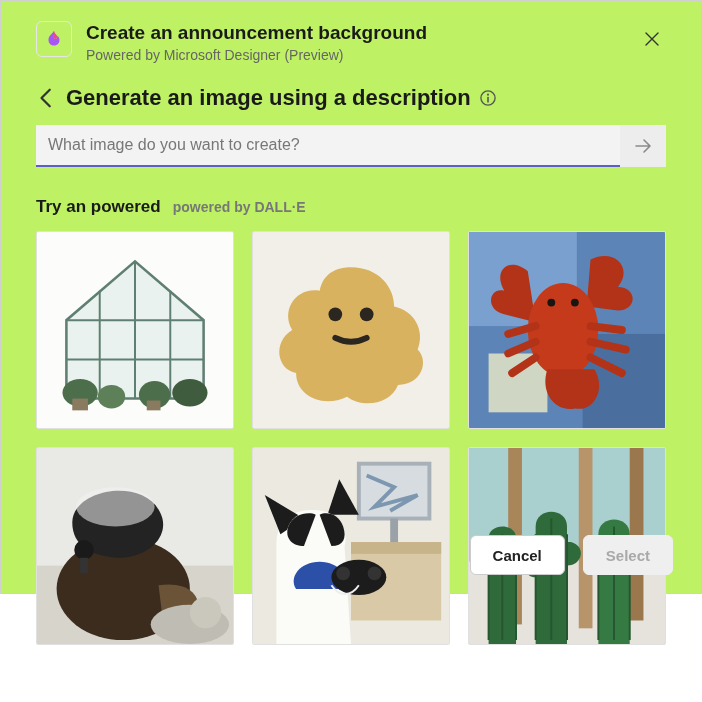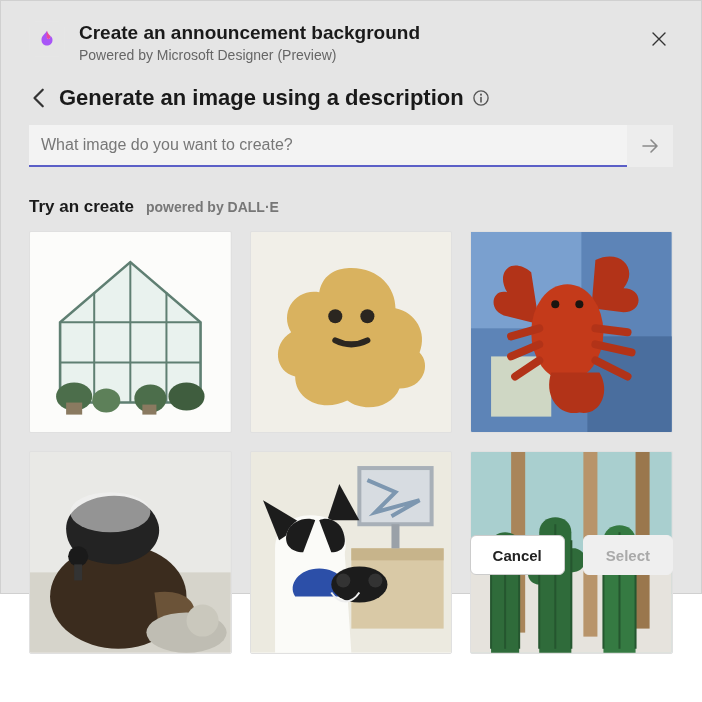--- a/index.html
+++ b/index.html
@@ -7,23 +7,23 @@
     font-family: "Segoe UI", -apple-system, BlinkMacSystemFont, sans-serif;
     background: #fff;
     width: 702px;
     height: 702px;
     overflow: hidden;
   }
   .dialog {
     width: 702px;
     height: 594px;
     border: 1px solid #d0d0d0;
-    background: #e5e5e5;
+    background: #bef264;
     position: relative;
-    padding: 20px 28px;
+    padding: 20px 35px;
   }
   .header {
     display: flex;
     align-items: flex-start;
   }
   .app-icon {
     width: 36px;
     height: 36px;
     border: 1px solid #e6e6e6;
     border-radius: 6px;
@@ -217,21 +217,21 @@
   <div class="input-row">
     <input class="text-input" type="text" placeholder="What image do you want to create?" style="">
     <button class="submit-btn">
       <svg viewBox="0 0 20 20">
         <path d="M3 10 H16 M11 4 L17 10 L11 16" stroke="currentColor" stroke-width="1.6" fill="none" stroke-linecap="round" stroke-linejoin="round"></path>
       </svg>
     </button>
   </div>
 
   <div class="examples-head">
-    <span class="try-label">Try an create</span>
+    <span class="try-label">Try an powered</span>
     <span class="powered-label">powered by DALL·E</span>
   </div>
 
   <div class="grid">
 
     <div class="thumb">
       <svg viewBox="0 0 100 100">
         <rect width="100" height="100" fill="#fcfcfa"></rect>
         <path d="M15 85 L15 45 L50 15 L85 45 L85 85 Z" fill="#e9f2ee" stroke="#5f7f72" stroke-width="1.3"></path>
         <path d="M50 15 L50 85 M15 45 L85 45 M32 30 L32 85 M68 30 L68 85 M15 65 L85 65" stroke="#5f7f72" stroke-width="1"></path>

